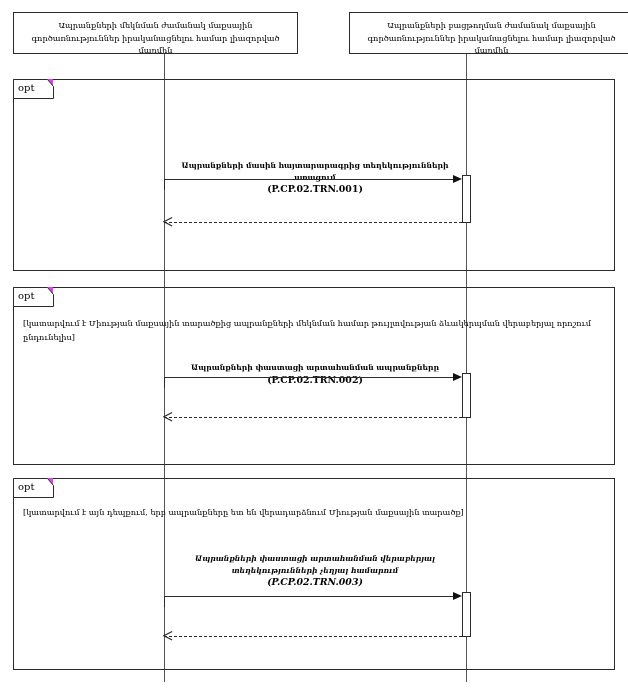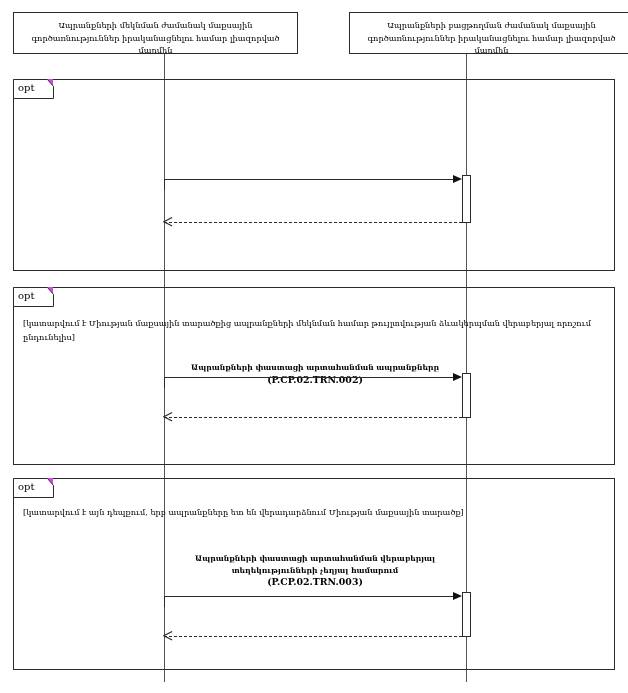--- a/index.html
+++ b/index.html
@@ -179,20 +179,24 @@
 
   <div class="fragment" id="fragment-1">
     <div class="frag-tag">
       <svg width="41" height="20" viewBox="0 0 41 20" xmlns="http://www.w3.org/2000/svg">
         <path d="M0.5,0.5 L34.5,0.5 L40.5,7.5 L40.5,19.5 L0.5,19.5 Z" fill="#ffffff" stroke="#2b2b2b" stroke-width="1"></path>
       </svg>
       <span class="frag-tag-label">opt</span>
     </div>
   </div>
 
+  <div class="msg-label" style="left:170px; top:160px; width:290px;">
+    <div>Ապրանքների մասին հայտարարագրից տեղեկությունների ստացում</div>
+    <div class="code">(P.CP.02.TRN.001)</div>
+  </div>
 
   <div class="msg-stub" style="left:164px; top:179px; height:11px;"></div>
   <div class="msg-line" style="left:164px; top:179px; width:290px;"></div>
   <div class="arrow-filled" style="left:453px; top:174.5px;"></div>
 
   <div class="activation" id="activation-1"></div>
 
   <div class="msg-line-dashed" style="left:164px; top:222px; width:298px;"></div>
   <svg class="arrow-open" style="left:163px; top:217px;" viewBox="0 0 12 12" xmlns="http://www.w3.org/2000/svg">
     <path d="M10,0.5 L1,5.2 L10,9.9" fill="none" stroke="#2b2b2b" stroke-width="1.2"></path>
@@ -227,21 +231,21 @@
   <div class="fragment" id="fragment-3">
     <div class="frag-tag">
       <svg width="41" height="20" viewBox="0 0 41 20" xmlns="http://www.w3.org/2000/svg">
         <path d="M0.5,0.5 L34.5,0.5 L40.5,7.5 L40.5,19.5 L0.5,19.5 Z" fill="#ffffff" stroke="#2b2b2b" stroke-width="1"></path>
       </svg>
       <span class="frag-tag-label">opt</span>
     </div>
     <div class="frag-guard" id="guard-3">[կատարվում է այն դեպքում, երբ ապրանքները ետ են վերադարձնում Միության մաքսային տարածք]</div>
   </div>
 
-  <div class="msg-label" style="left:158px; top:553px; width:314px;">
+  <div class="msg-label" style="left:158px; top:553px; width:314px;font-style:italic;">
     <div>Ապրանքների փաստացի արտահանման վերաբերյալ տեղեկությունների չեղյալ համարում</div>
     <div class="code">(P.CP.02.TRN.003)</div>
   </div>
 
   <div class="msg-stub" style="left:164px; top:596px; height:11px;"></div>
   <div class="msg-line" style="left:164px; top:596px; width:290px;"></div>
   <div class="arrow-filled" style="left:453px; top:591.5px;"></div>
 
   <div class="activation" id="activation-3"></div>
 

